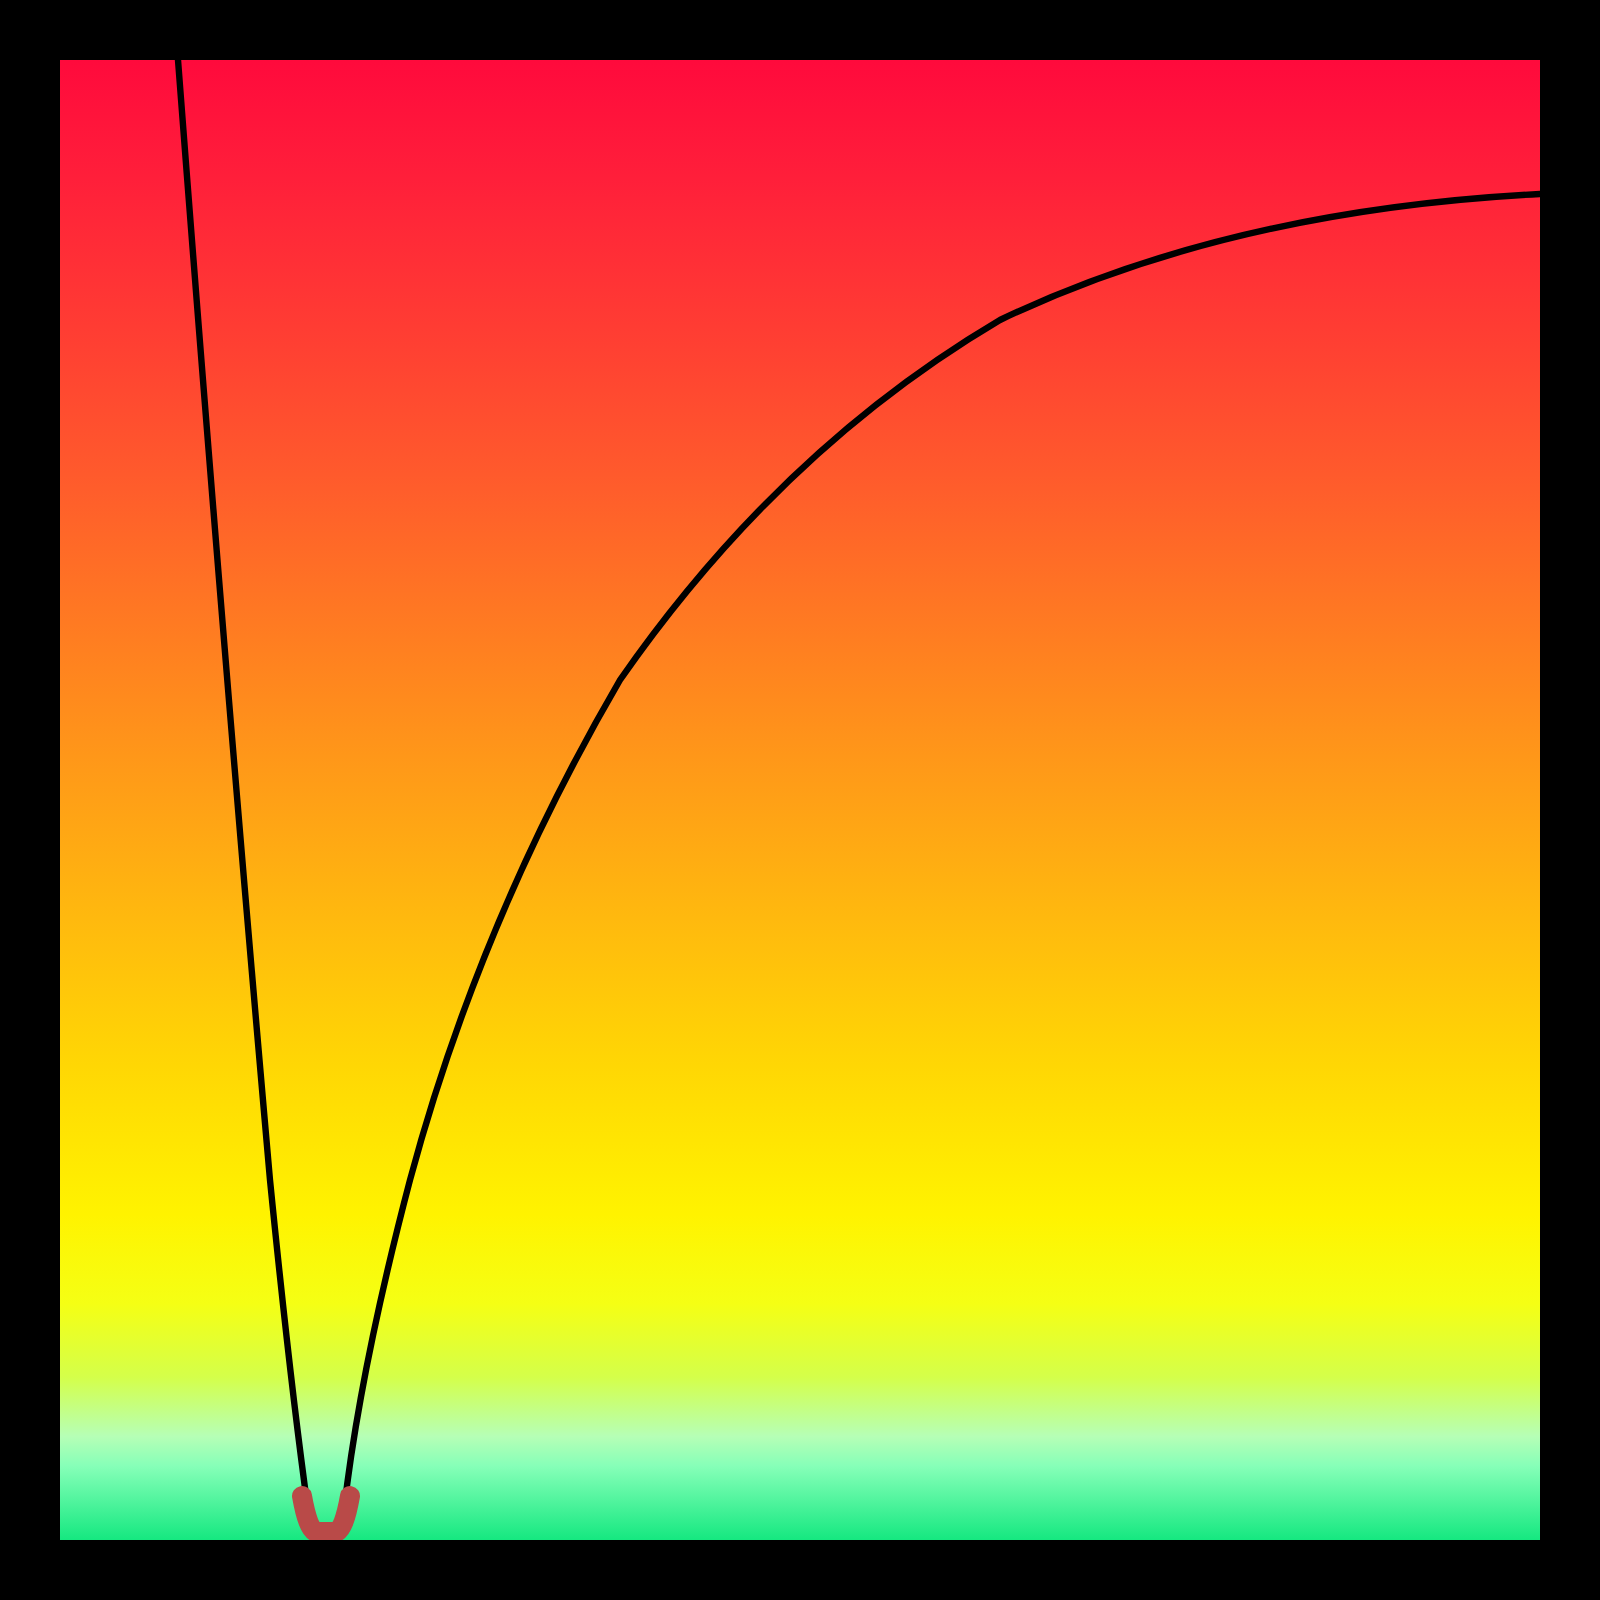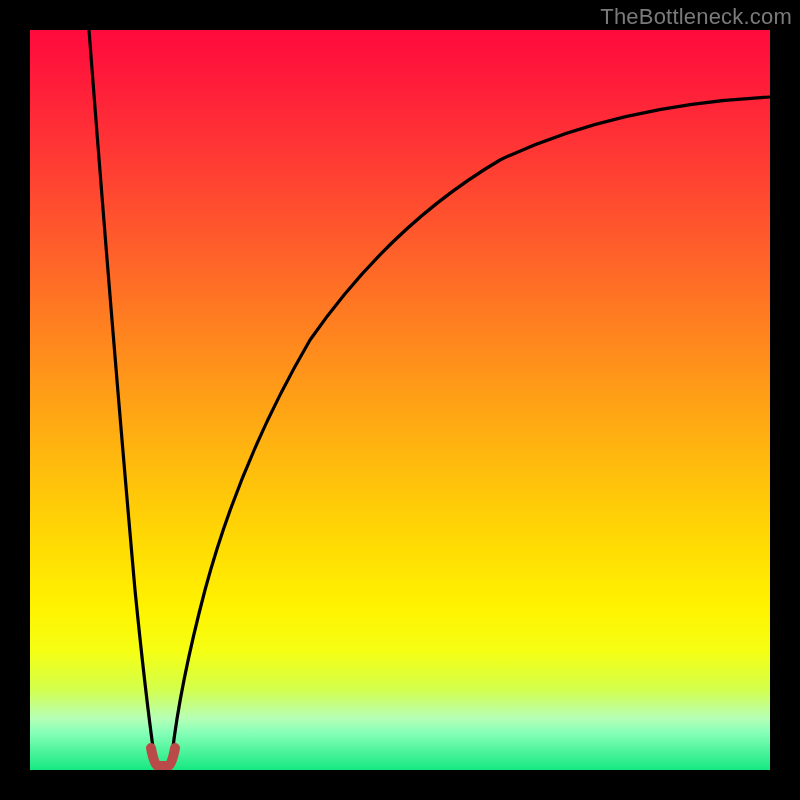--- a/index.html
+++ b/index.html
@@ -76,15 +76,14 @@
                Q 360 195 470 130
                Q 585 75 740 67" fill="none" stroke="#000" stroke-width="3.2" stroke-linecap="round"></path>
 
       <path d="M 121 718
                Q 124 735 128 736
                L 138 736
                Q 142 735 145 718" fill="none" stroke="#b94a48" stroke-width="10" stroke-linecap="round" stroke-linejoin="round"></path>
     </svg>
   </div>
 
-  <div class="watermark">TheBottleneck.com</div>
 
 </div>
 
 </body></html>

